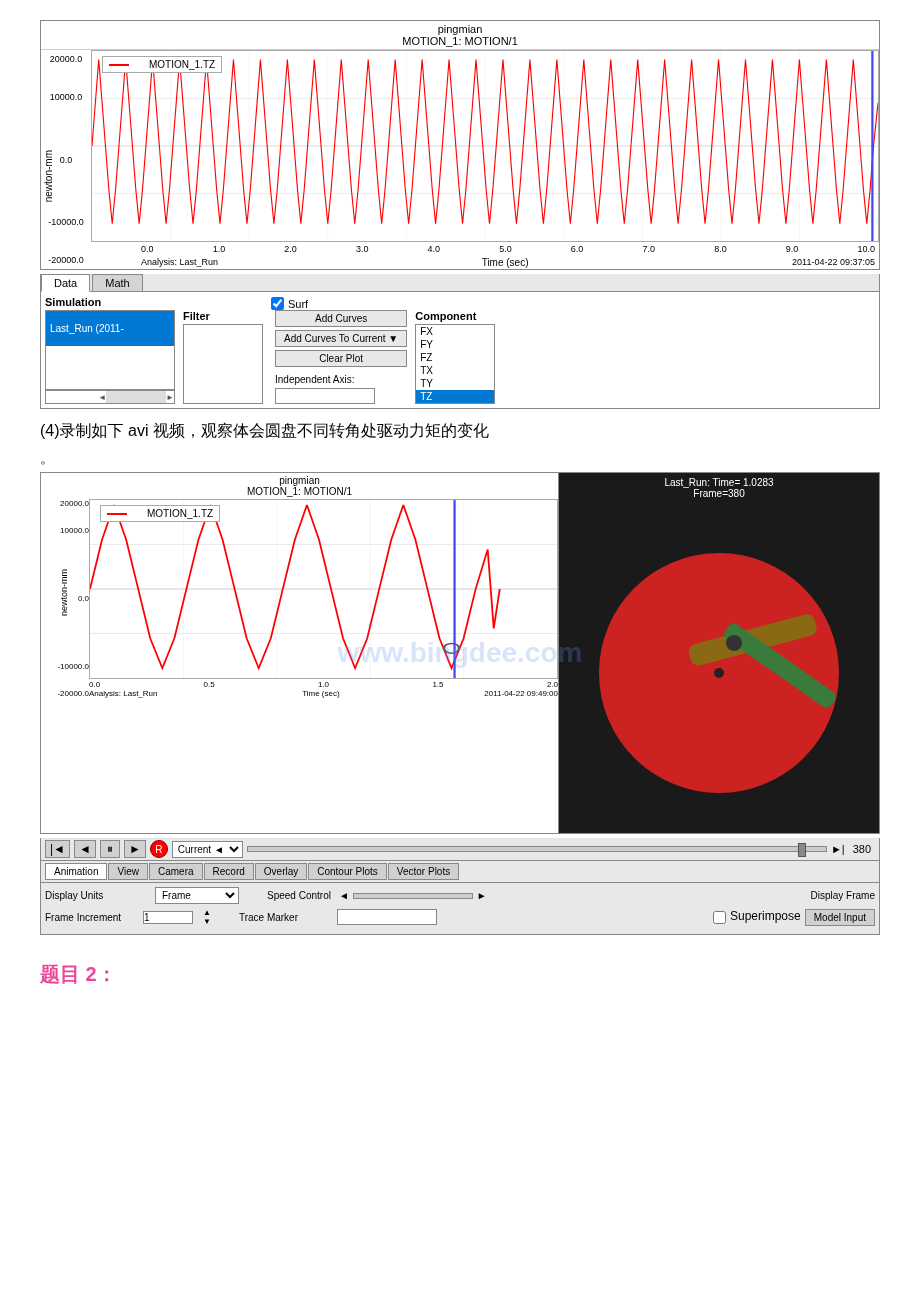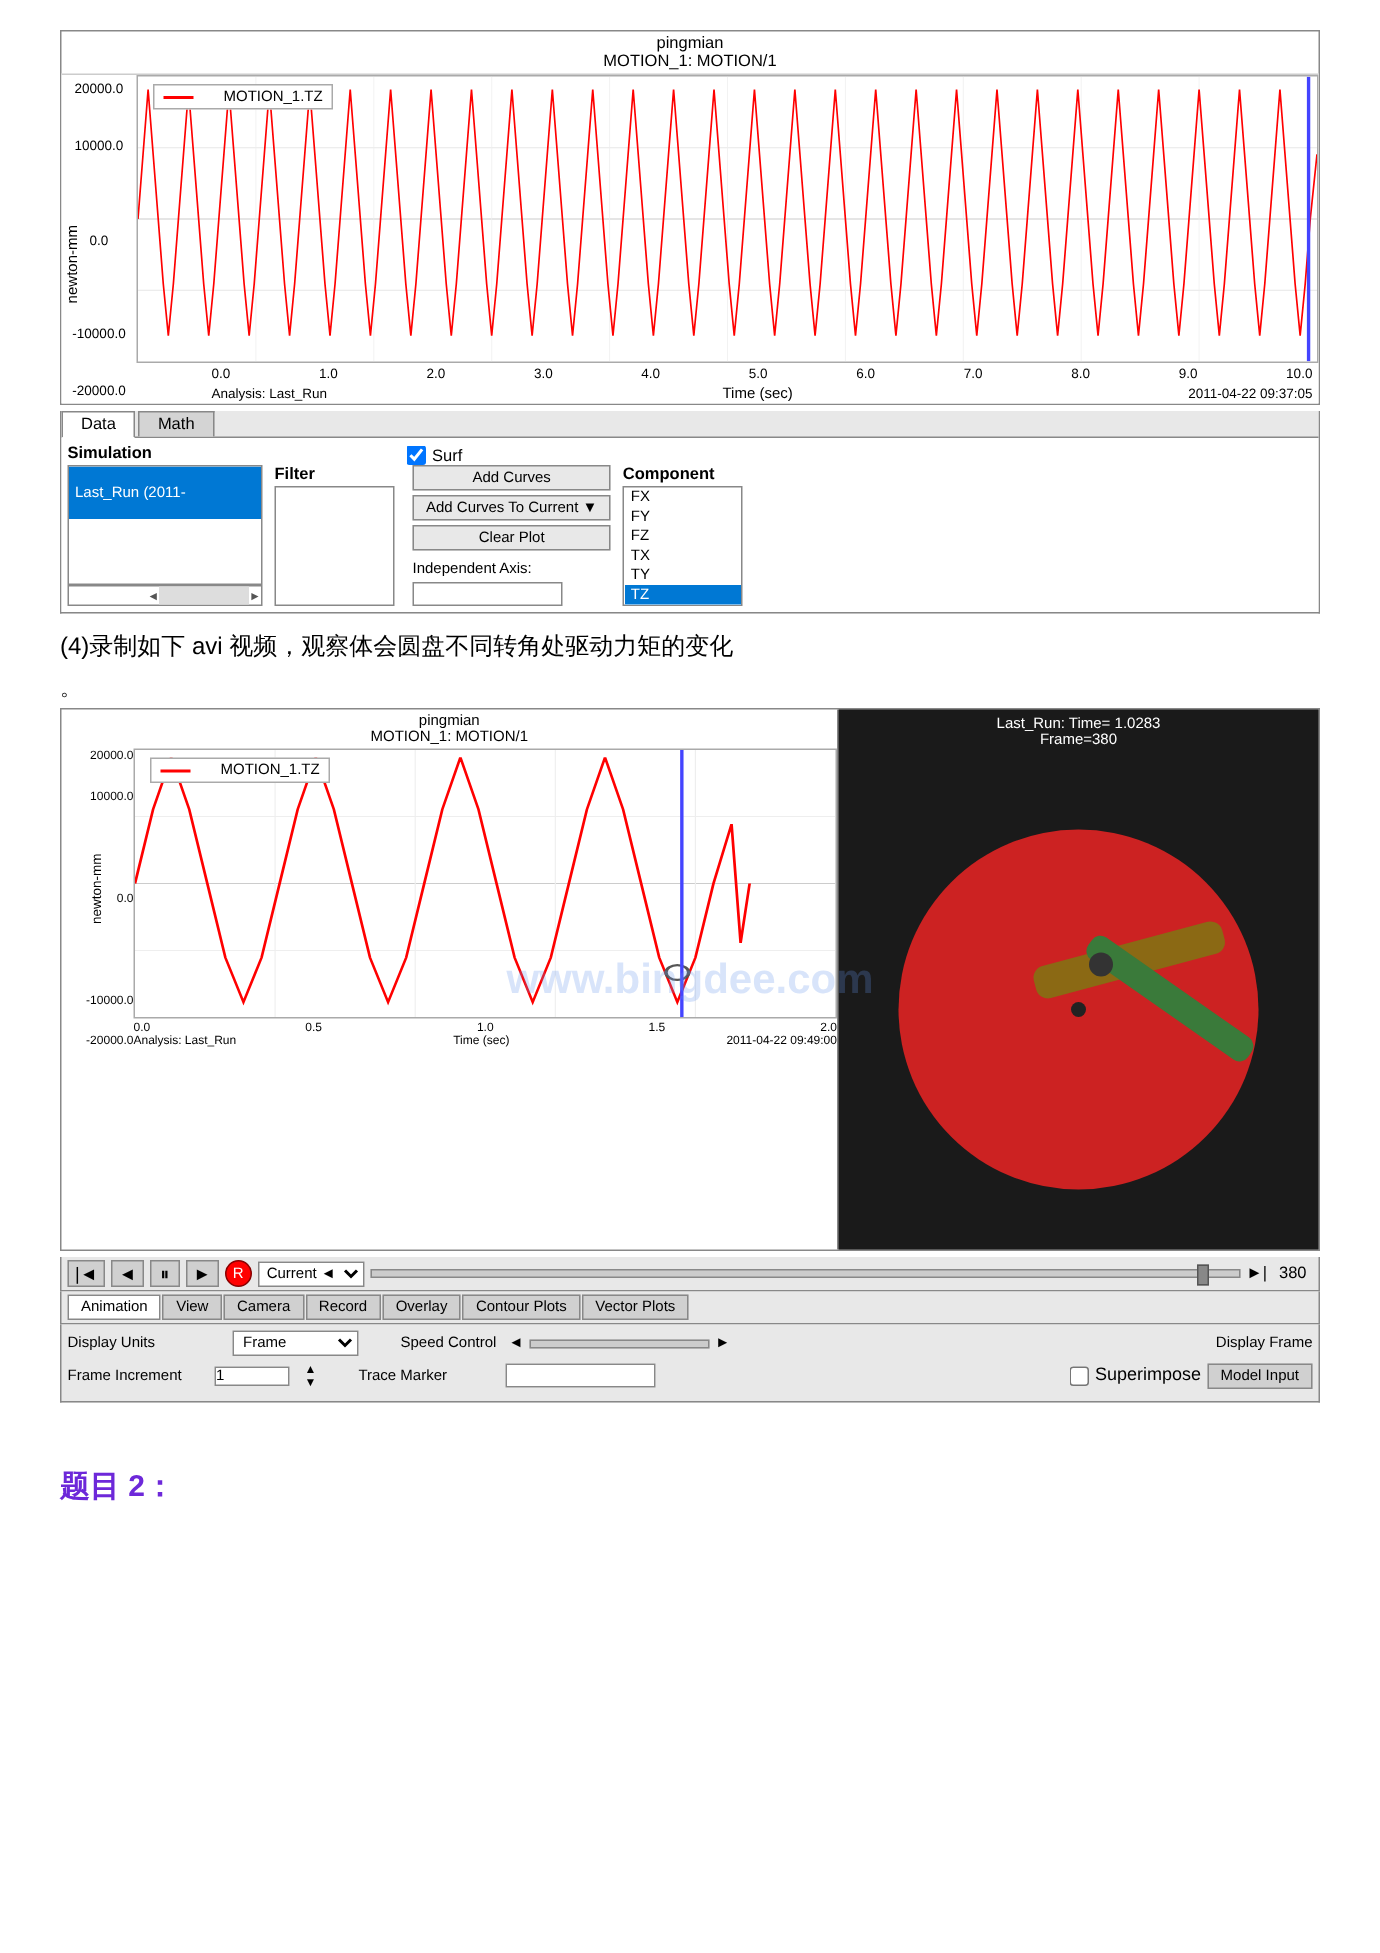--- a/index.html
+++ b/index.html
@@ -382,22 +382,22 @@
       padding: 2px 8px;
       font-size: 10px;
       cursor: pointer;
       margin-left: auto;
     }
 
     
     .section-title {
       font-size: 20px;
       font-weight: bold;
-      margin-top: 42px;
-      color: #6d28d9;
+      margin-top: 26px;
+      color: #ec4899;
     }
 
     
     .watermark {
       position: absolute;
       top: 50%;
       left: 50%;
       transform: translate(-50%, -50%);
       font-size: 28px;
       color: rgba(100,149,237,0.25);

